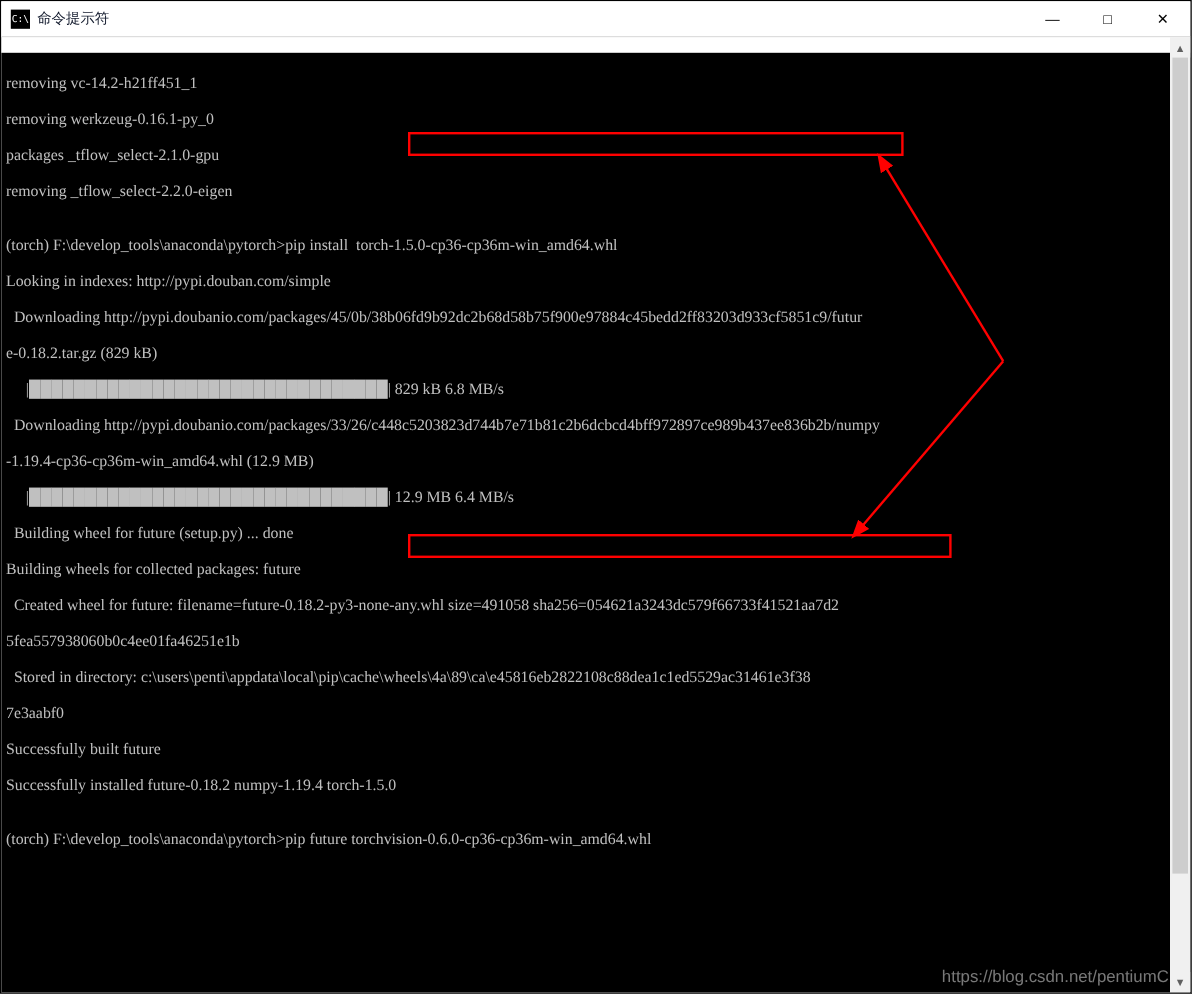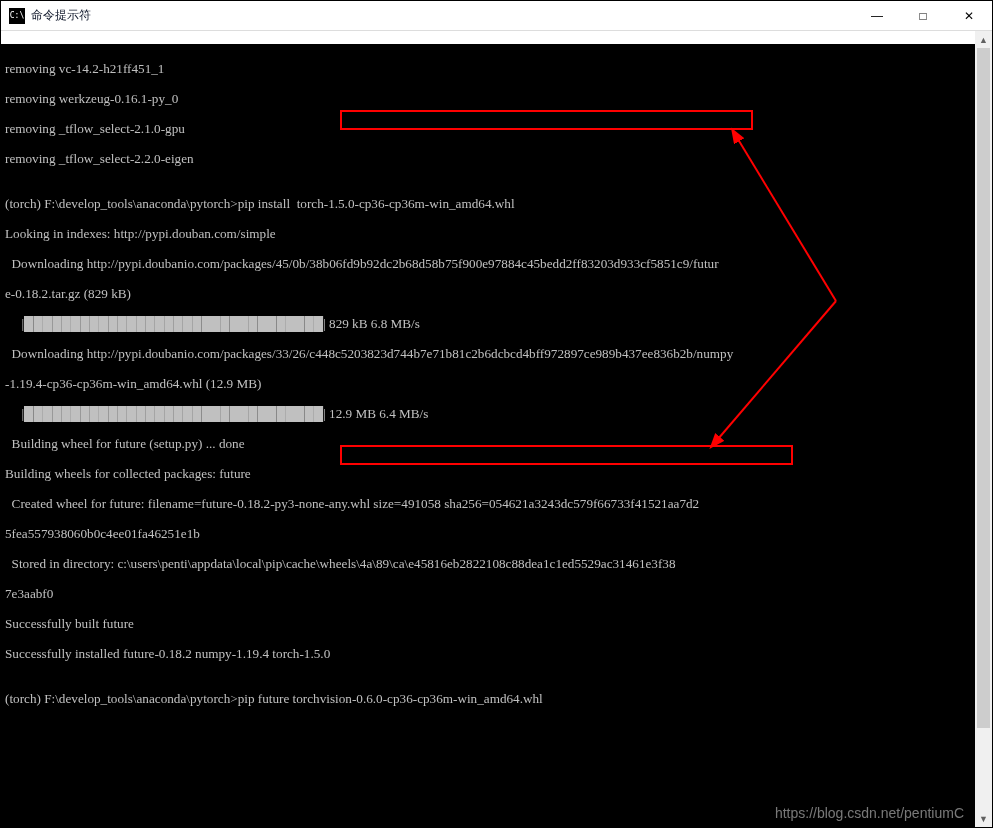--- a/index.html
+++ b/index.html
@@ -88,21 +88,21 @@
 
   .arrow-svg {
     position: absolute;
     pointer-events: none;
     z-index: 11;
     top: 30px; left: 0;
   }
 
   .watermark {
     position: absolute;
-    right: 28px; bottom: 6px;
+    right: 18px; bottom: 6px;
     color: rgba(200,200,200,0.6);
     font-size: 14px;
     z-index: 12;
     font-family: Arial, sans-serif;
   }
 </style>
 </head>
 <body>
 
 <div class="titlebar">
@@ -111,21 +111,21 @@
   <div class="win-controls">
     <div class="win-btn">—</div>
     <div class="win-btn">□</div>
     <div class="win-btn close">✕</div>
   </div>
 </div>
 
 <div class="terminal">
 <div class="line">removing vc-14.2-h21ff451_1</div>
 <div class="line">removing werkzeug-0.16.1-py_0</div>
-<div class="line">removing _tflow_select-2.1.0-gpu</div>
+<div class="line">packages _tflow_select-2.1.0-gpu</div>
 <div class="line">removing _tflow_select-2.2.0-eigen</div>
 <div class="line"></div>
 <div class="line"><span>(torch) F:\develop_tools\anaconda\pytorch&gt;</span><span>pip install  torch-1.5.0-cp36-cp36m-win_amd64.whl</span></div>
 <div class="line">Looking in indexes: http://pypi.douban.com/simple</div>
 <div class="line">  Downloading http://pypi.doubanio.com/packages/45/0b/38b06fd9b92dc2b68d58b75f900e97884c45bedd2ff83203d933cf5851c9/futur</div>
 <div class="line">e-0.18.2.tar.gz (829 kB)</div>
 <div class="line">     |████████████████████████████████| 829 kB 6.8 MB/s</div>
 <div class="line">  Downloading http://pypi.doubanio.com/packages/33/26/c448c5203823d744b7e71b81c2b6dcbcd4bff972897ce989b437ee836b2b/numpy</div>
 <div class="line">-1.19.4-cp36-cp36m-win_amd64.whl (12.9 MB)</div>
 <div class="line">     |████████████████████████████████| 12.9 MB 6.4 MB/s</div>

